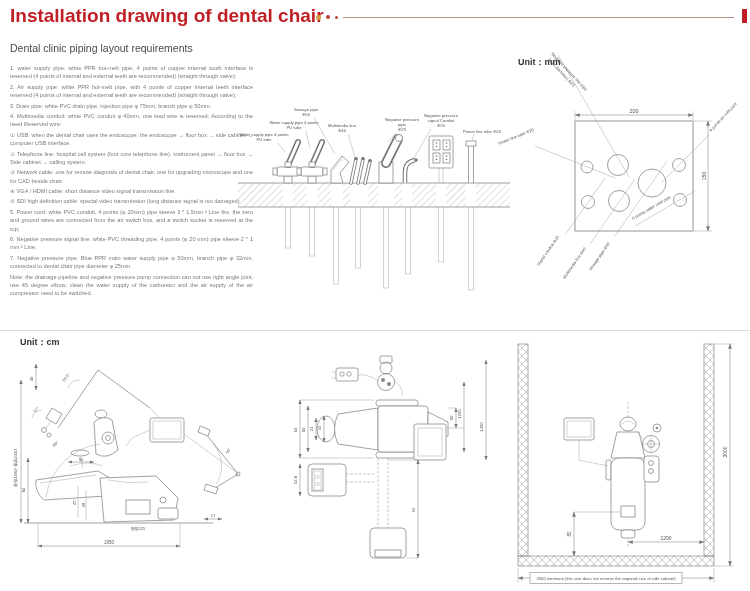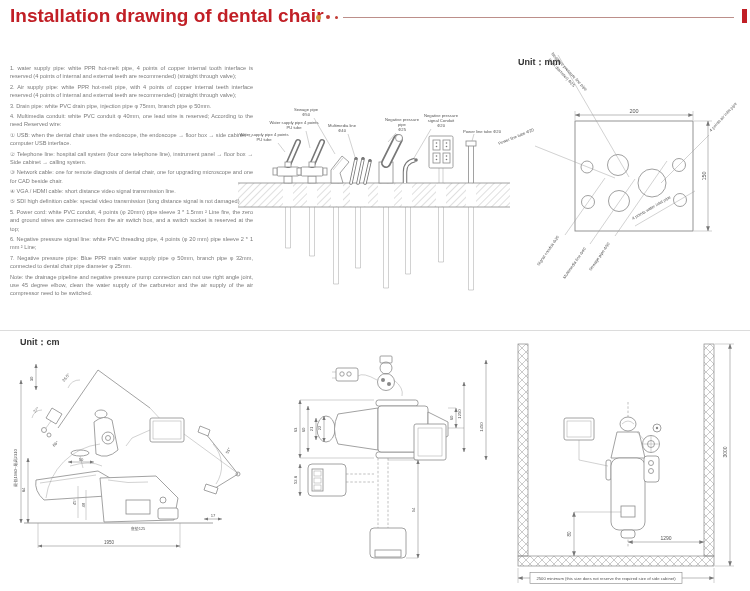--- a/index.html
+++ b/index.html
@@ -41,20 +41,21 @@
 <div id="page">
 
   <div class="title">Installation drawing of dental chair</div>
   <div class="deco">
     <span class="dot d1"></span>
     <span class="dot d2"></span>
     <span class="dot d3"></span>
     <span class="deco-line"></span>
   </div>
   <div class="end-bar"></div>
+  <div class="subtitle">Dental clinic piping layout requirements</div>
 
   <div class="reqs">
     <p>1. water supply pipe: white PPR hot-melt pipe, 4 points of copper internal tooth interface is reserved (4 points of internal and external teeth are recommended) (straight through valve);</p>
     <p>2. Air supply pipe: white PPR hot-melt pipe, with 4 points of copper internal teeth interface reserved (4 points of internal and external teeth are recommended) (straight through valve);</p>
     <p>3. Drain pipe: white PVC drain pipe, injection pipe φ 75mm, branch pipe φ 50mm.</p>
     <p>4. Multimedia conduit: white PVC conduit φ 40mm, one lead wire is reserved; According to the need Reserved wire:</p>
     <p>① USB: when the dental chair uses the endoscope, the endoscope → floor box → side cabinet → computer USB interface.</p>
     <p>② Telephone line: hospital call system (four core telephone line), instrument panel → floor box → Side cabinet → calling system.</p>
     <p>③ Network cable: one for remote diagnosis of dental chair, one for upgrading microscope and one for CAD beside chair.</p>
     <p>④ VGA / HDMI cable: short distance video signal transmission line.</p>

